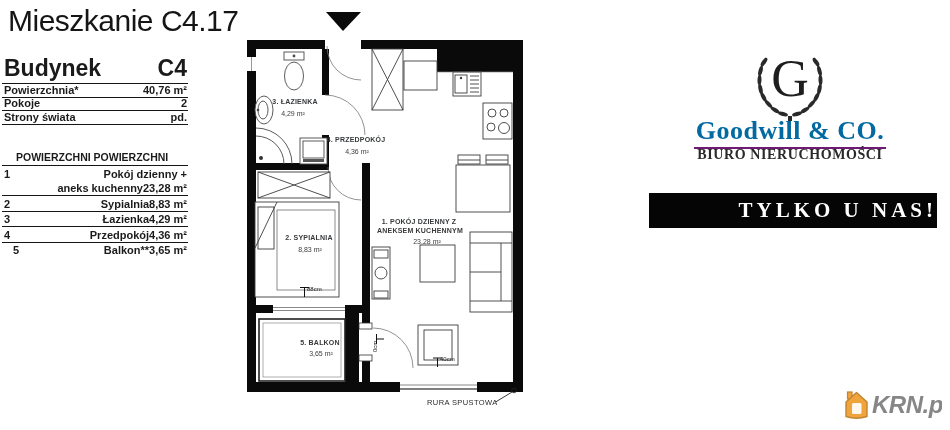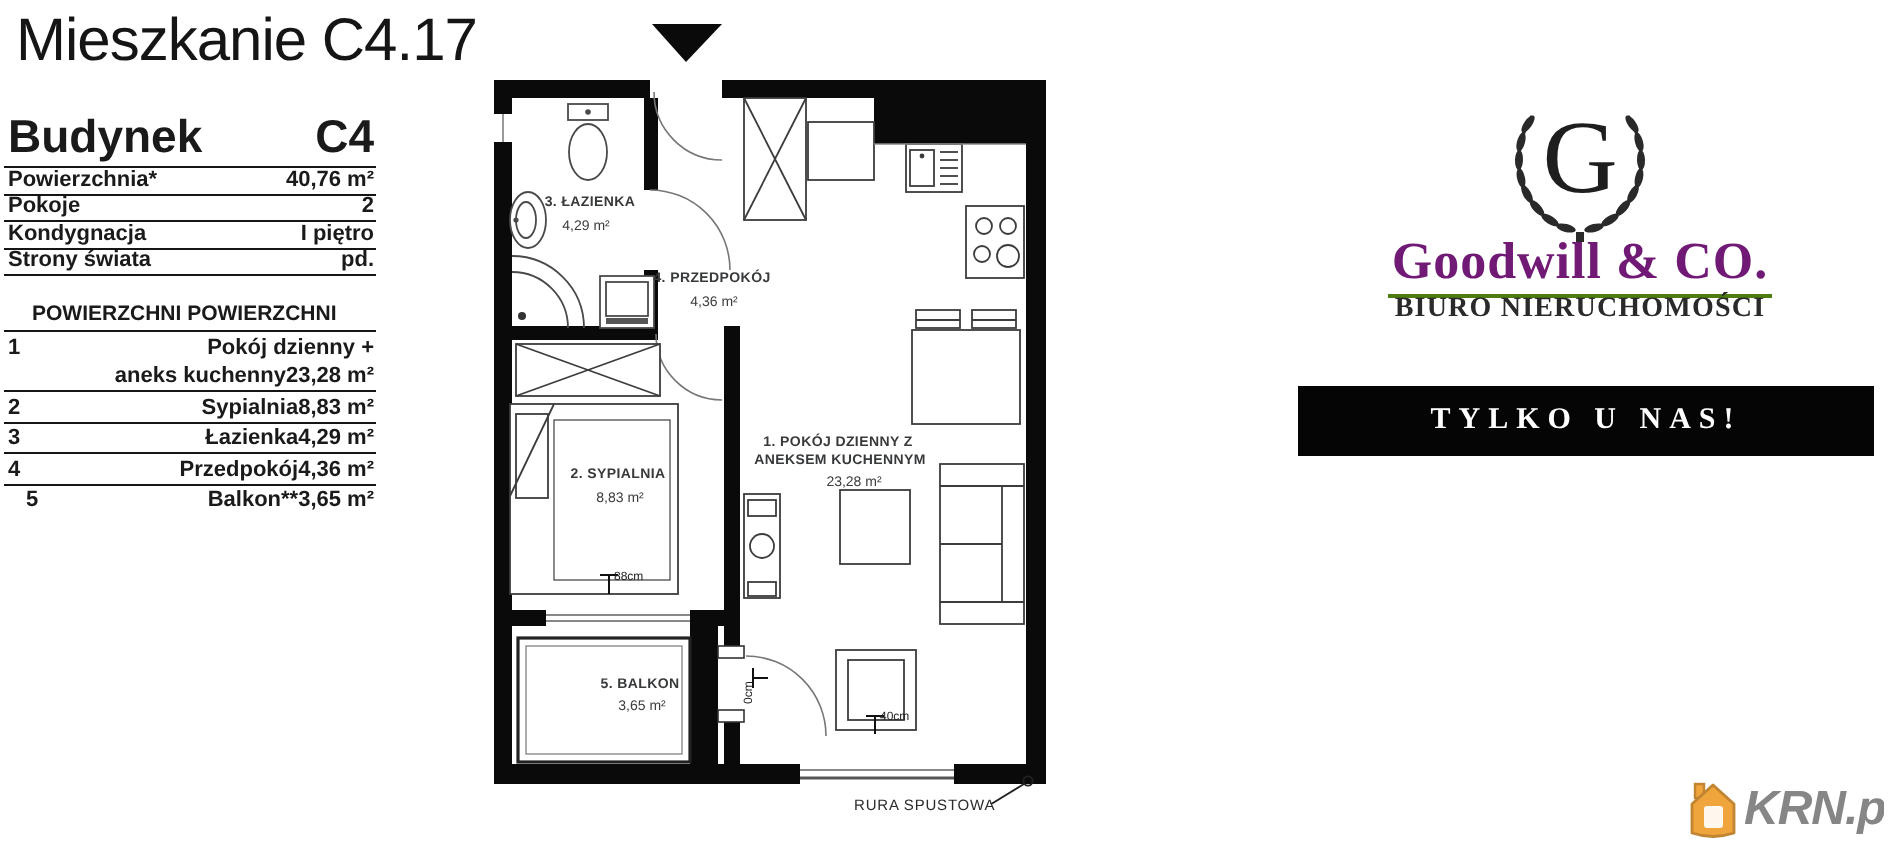--- a/index.html
+++ b/index.html
@@ -32,25 +32,25 @@
   .room-area{position:absolute;width:140px;margin-left:-70px;text-align:center;
              font-size:7px;font-weight:400;color:#3c3c3c;white-space:nowrap;}
   .dim{position:absolute;font-size:6px;color:#222;white-space:nowrap;}
   .dim-rot{transform:rotate(-90deg);transform-origin:left top;}
   .annot{position:absolute;font-size:7.5px;letter-spacing:.4px;color:#2b2b2b;white-space:nowrap;}
 
   
   .brand-wreath{left:748px;top:40px;}
   .brand-name{left:690px;top:116px;width:200px;text-align:center;}
   .brand-name span{display:inline-block;font-family:"Liberation Serif",serif;font-size:26px;font-weight:700;
-                   color:#701a75;border-bottom:2px solid #4d7c0f;padding:0 2px 1px 2px;letter-spacing:.5px;}
+                   color:#0369a1;border-bottom:2px solid #701a75;padding:0 2px 1px 2px;letter-spacing:.5px;}
   .brand-sub{left:690px;top:147px;width:200px;text-align:center;font-family:"Liberation Serif",serif;
              font-size:14px;font-weight:700;color:#2a2a2a;letter-spacing:.6px;white-space:nowrap;}
-  .banner{left:649px;top:193px;width:288px;height:35px;line-height:35px;text-align:center;
-          font-family:"Liberation Serif",serif;font-size:15px;font-weight:700;letter-spacing:4px;}
+  .banner{left:649px;top:193px;width:288px;height:35px;line-height:35px;text-align:right;
+          font-family:"Liberation Serif",serif;font-size:21px;font-weight:700;letter-spacing:4px;}
 
   
   .krn{left:843px;top:389px;display:flex;align-items:center;}
   .krn-text{font-size:24px;font-weight:700;margin-left:2px;letter-spacing:-.5px;}
 </style>
 </head>
 <body>
 
 <div class="canvas">
 
@@ -61,24 +61,20 @@
       <span>Budynek</span>
       <span class="val">C4</span>
     </div>
     <div class="trow trow-sm">
       <span>Powierzchnia*</span>
       <span class="val">40,76 m²</span>
     </div>
     <div class="trow trow-sm">
       <span>Pokoje</span>
       <span class="val">2</span>
-    </div>
-    <div class="trow trow-sm">
-      <span>Kondygnacja</span>
-      <span class="val">I piętro</span>
     </div>
     <div class="trow trow-sm">
       <span>Strony świata</span>
       <span class="val">pd.</span>
     </div>
   </div>
 
   <div class="abs tbl areas-tbl">
     <div class="thead">POWIERZCHNI POWIERZCHNI</div>
     <div class="arow">

